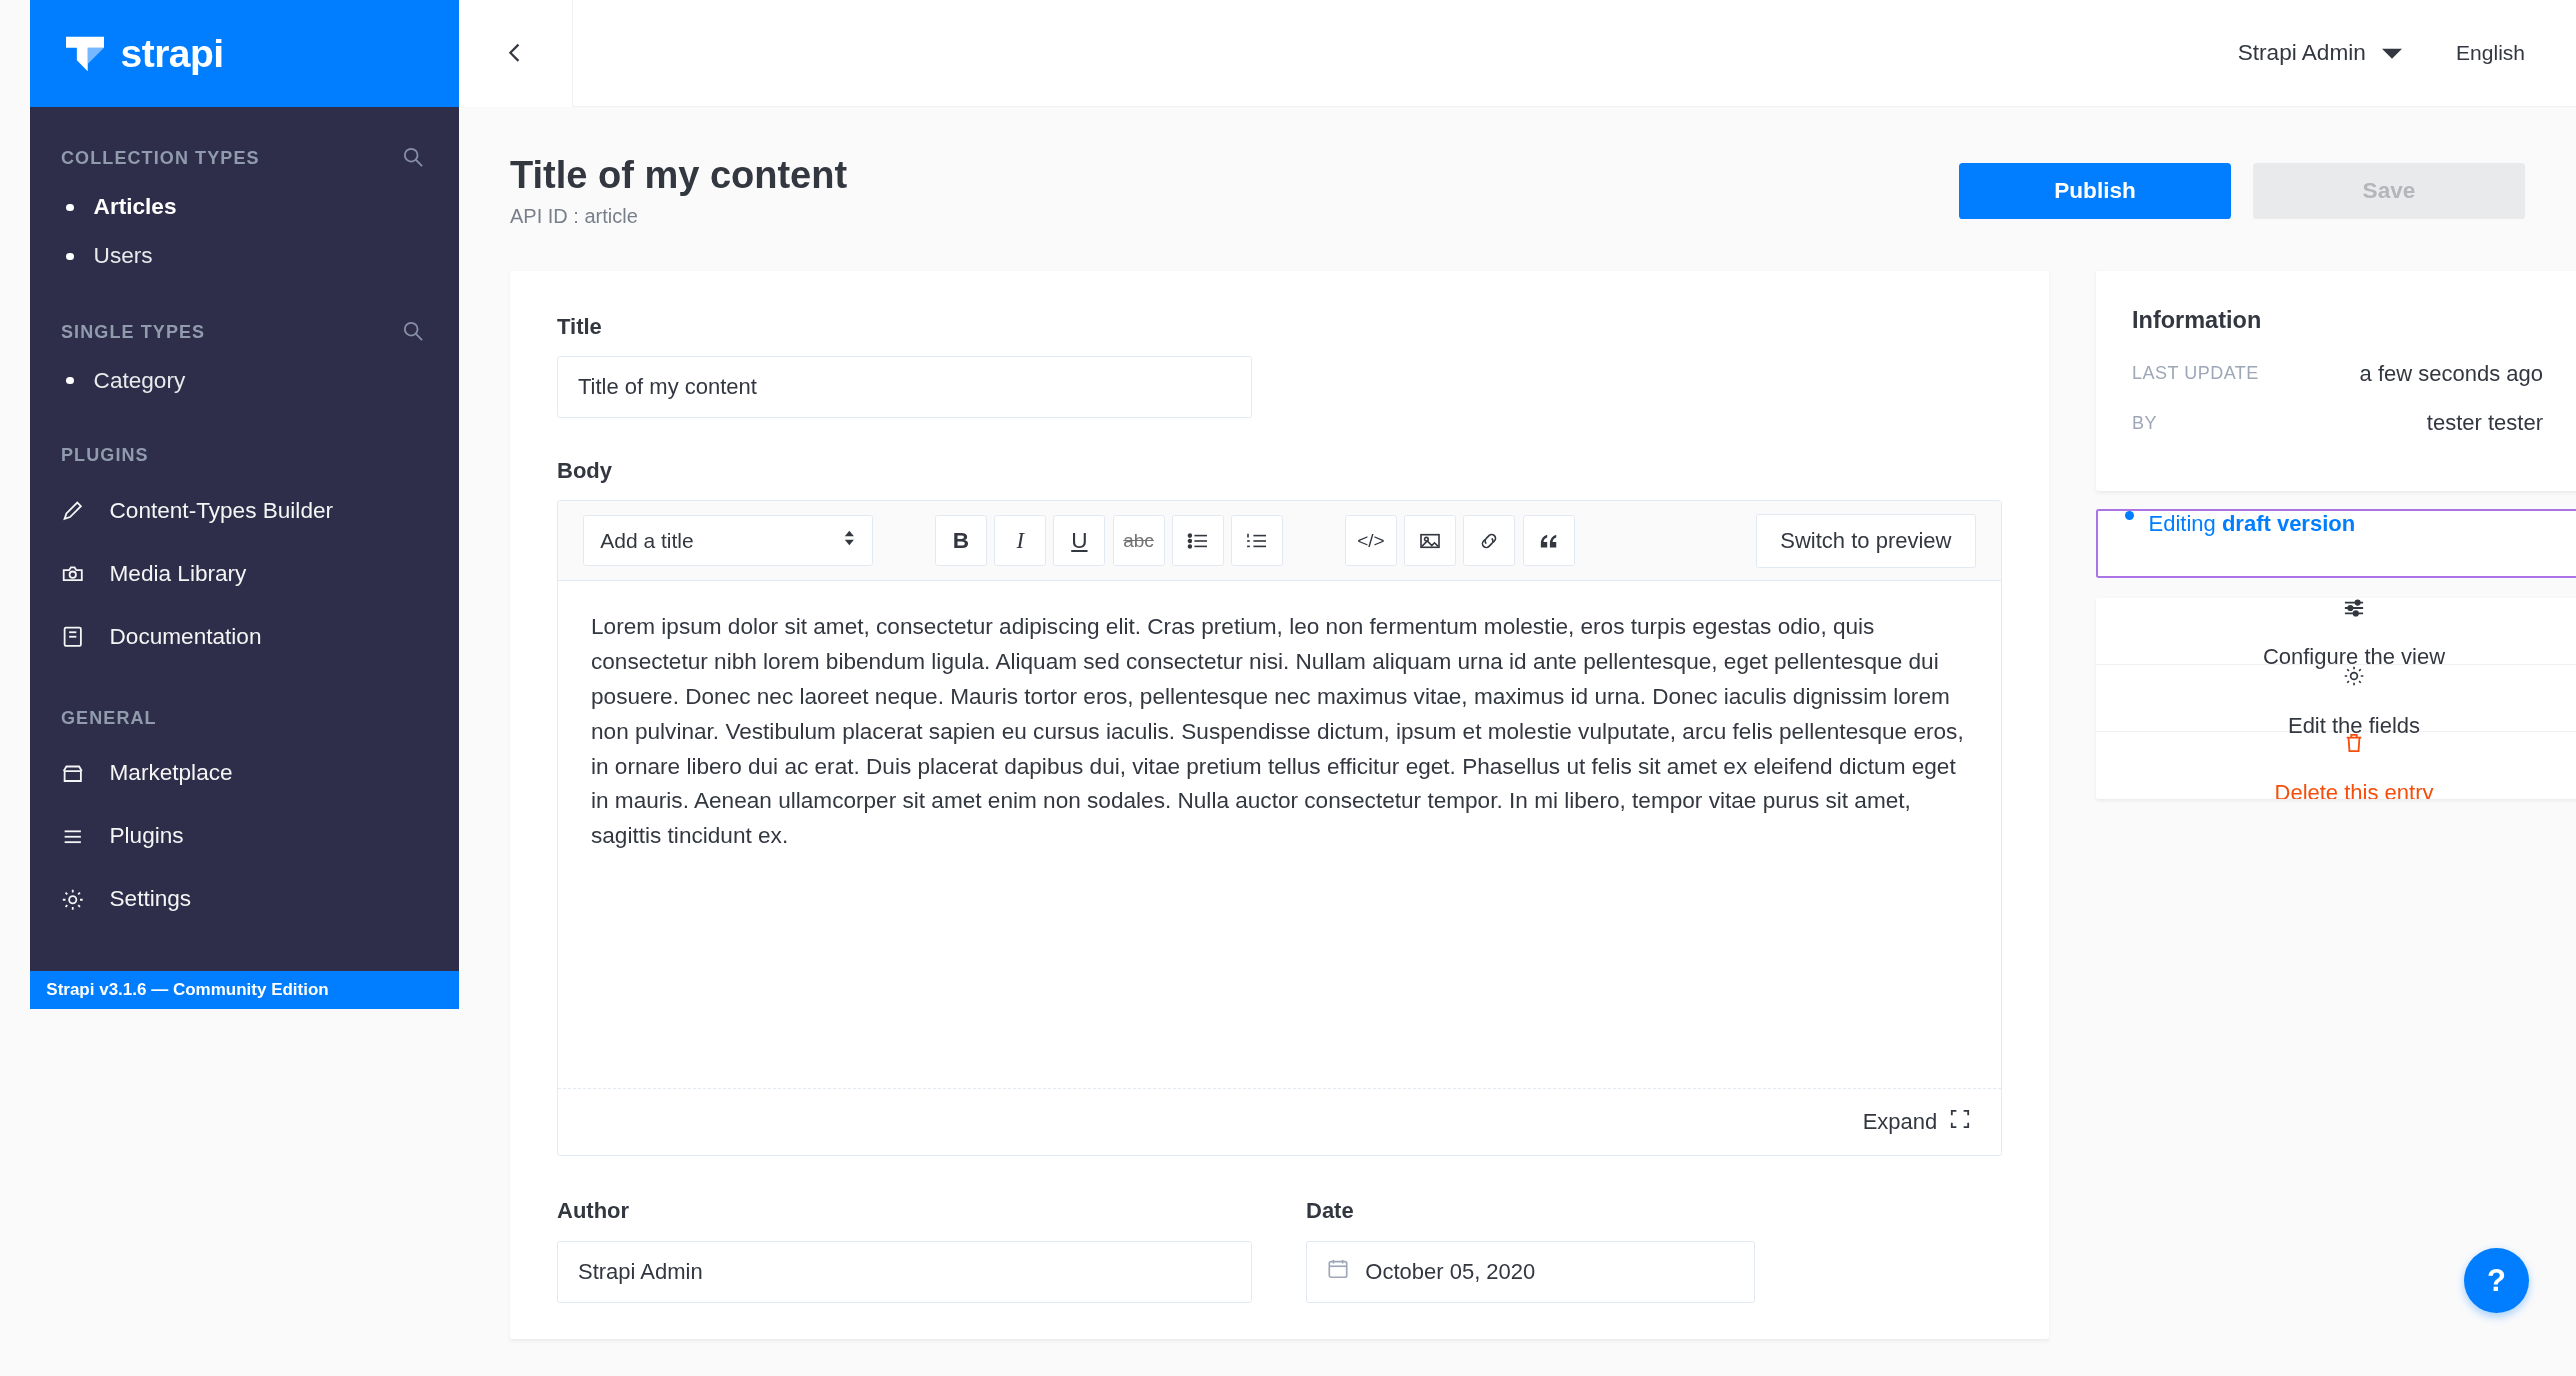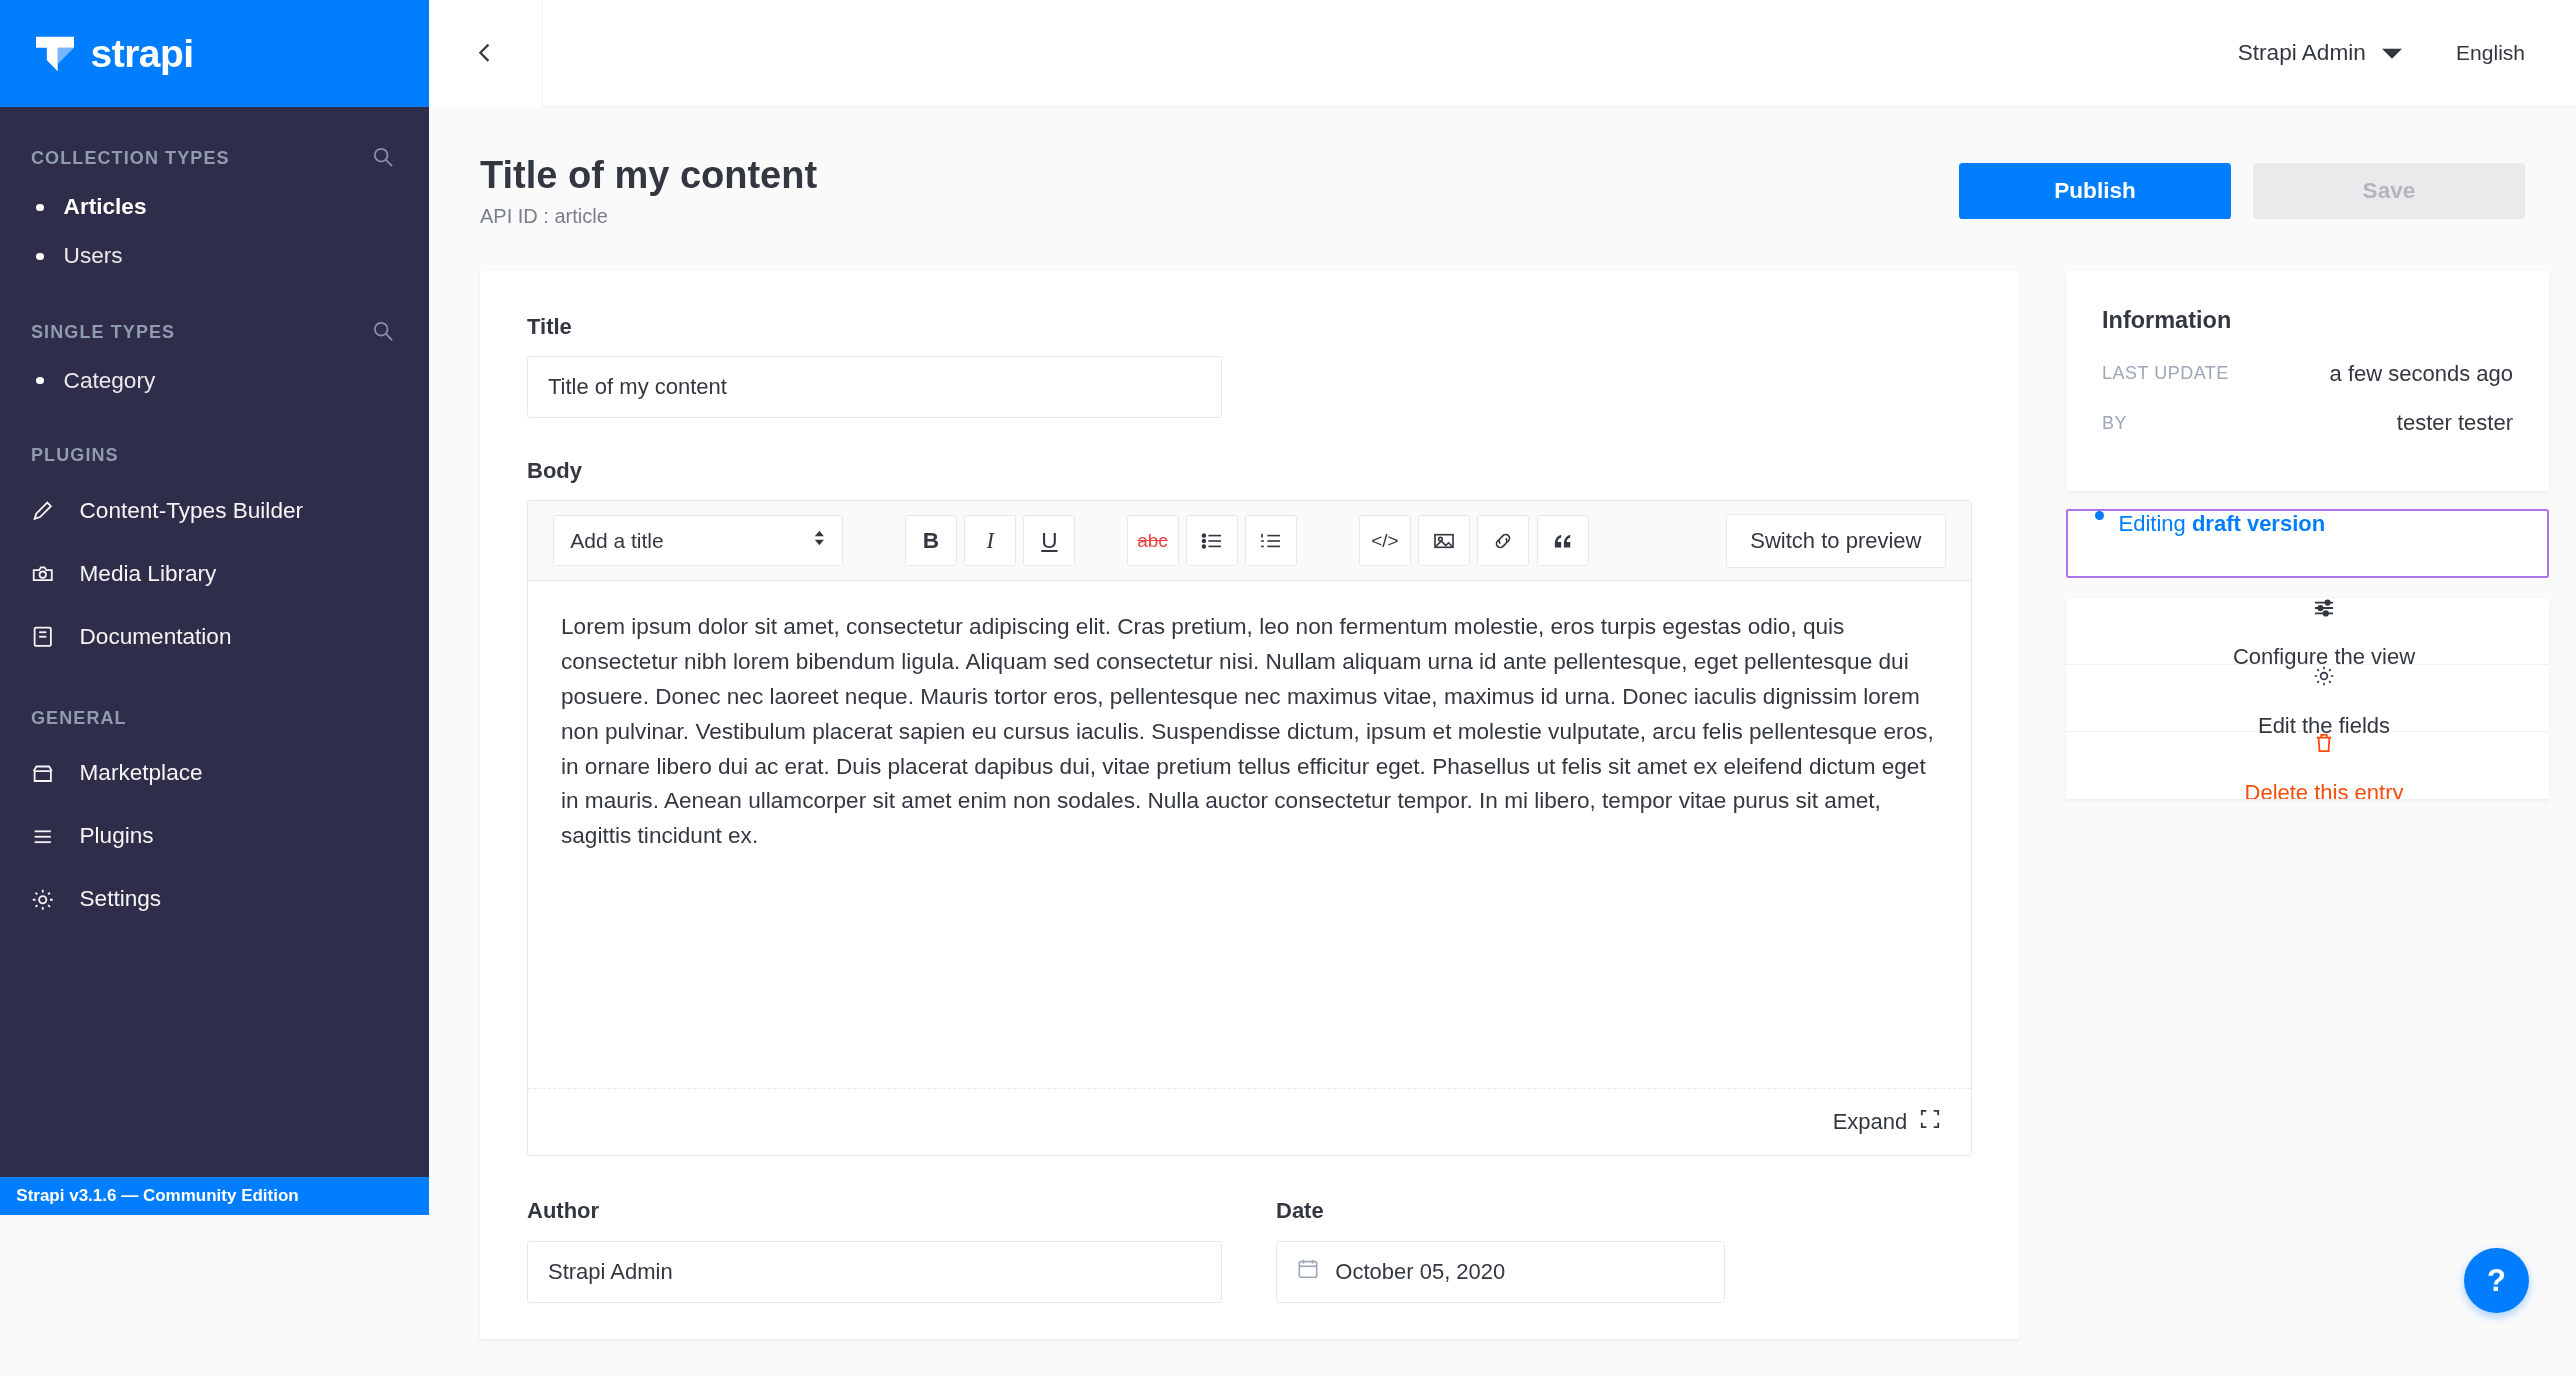--- a/index.html
+++ b/index.html
@@ -10,28 +10,29 @@
     font-family: "Liberation Sans", sans-serif;
     background: #fafafb;
     color: #333740;
     overflow: hidden;
   }
   .app { display: flex; width: 2576px; height: 1377px; }
 
   
   .sidebar {
     width: 429px;
-    height: 1215px;
+    height: 1009px;
     background: #32324d;
     background: #2f2e4f;
     display: flex;
     flex-direction: column;
     flex: none;
     position: relative;
     background-color: #32324d;
+    margin-left: 30px;
   }
   .sidebar { background-color: #2e2e4a; }
   .brand {
     height: 107px;
     background: #007eff;
     display: flex;
     align-items: center;
     padding-left: 34px;
     flex: none;
   }
@@ -205,21 +206,21 @@
     width: 52px; height: 51px;
     background: #ffffff;
     border: 0.9px solid #e3e9f3;
     border-radius: 2.7px;
     display: flex; align-items: center; justify-content: center;
     font-size: 22.6px; color: #333740; cursor: pointer;
   }
   .tb-btn.b { font-weight: bold; }
   .tb-btn.i { font-style: italic; font-family: "Liberation Serif", serif; }
   .tb-btn.u { text-decoration: underline; }
-  .tb-btn.s { text-decoration: line-through; color:#ef4444;margin-left:44px; }
+  .tb-btn.s { text-decoration: line-through; color:#737373; }
   .tb-sep { width: 22px; }
   .switch-preview {
     margin-left: auto;
     height: 54px; padding: 0 23.5px;
     background: #ffffff; border: 0.9px solid #e3e9f3; border-radius: 2.7px;
     display: flex; align-items: center;
     font-size: 22px; color: #333740; cursor: pointer;
   }
   .wys-body {
     min-height: 507px;

